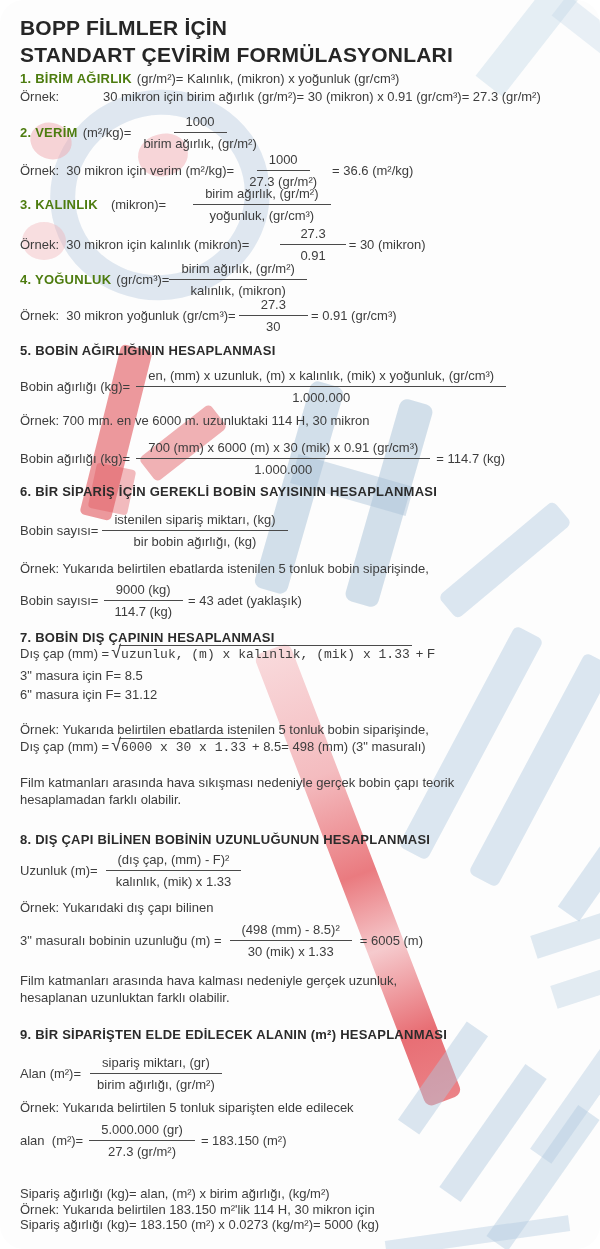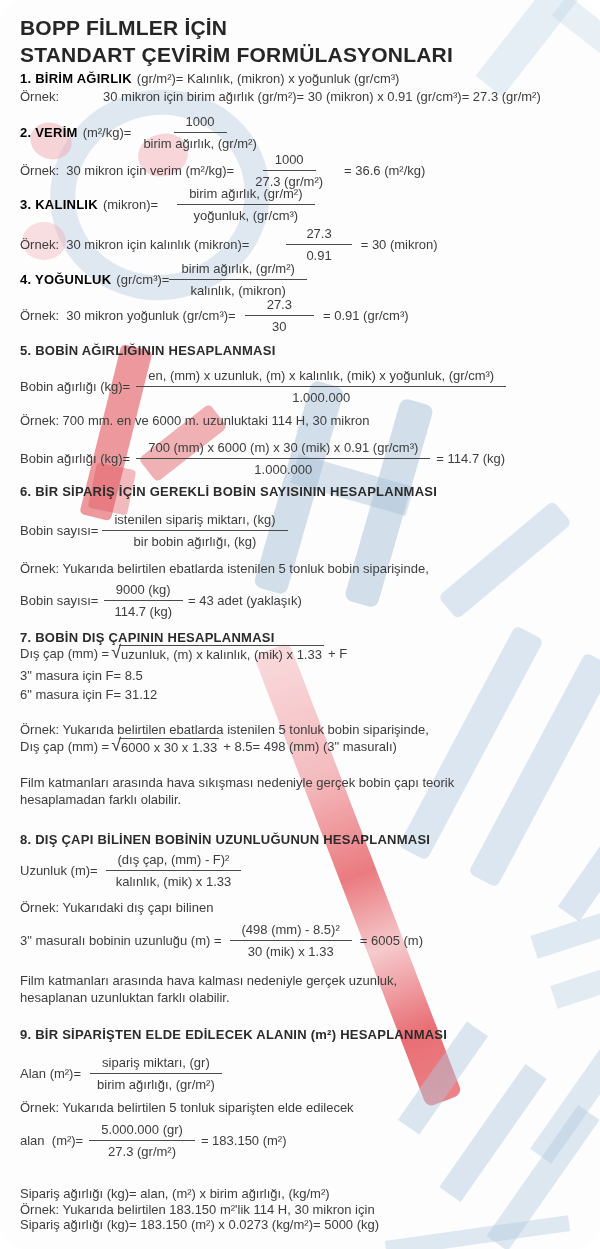--- a/index.html
+++ b/index.html
@@ -6,29 +6,29 @@
   .page{position:relative;width:600px;height:1249px;background:#fdfdfd;overflow:hidden;
         font-family:"Liberation Sans", sans-serif;color:#3d3d3d;font-size:13px;border-radius:24px;}
   .content{position:absolute;inset:0;z-index:1;}
   .wmlayer{position:absolute;inset:0;z-index:0;}
   .wm{position:absolute;}
   .title{position:absolute;left:20px;top:14px;font-size:21px;font-weight:bold;color:#262626;
          line-height:27px;letter-spacing:.2px;white-space:nowrap;}
   .h{position:absolute;left:20px;font-weight:bold;color:#2b2b2b;font-size:13px;
      letter-spacing:.25px;white-space:nowrap;}
   .t{position:absolute;left:20px;white-space:nowrap;}
-  .row{position:absolute;left:20px;display:flex;align-items:center;white-space:nowrap;gap:9px;}
+  .row{position:absolute;left:20px;display:flex;align-items:center;white-space:nowrap;gap:3px;}
   .row .tight{margin-right:-5px;}
-  .hb{font-weight:bold;color:#000000;letter-spacing:.25px;}
+  .hb{font-weight:bold;color:#4d7c0f;letter-spacing:.25px;}
   .frac{display:inline-flex;flex-direction:column;align-items:center;line-height:15px;}
   .frac .num{border-bottom:1.4px solid #4a4a4a;padding:0 12px 3px;}
   .frac .den{padding:3px 12px 0;}
   .sqrt{display:inline-flex;align-items:flex-start;margin-left:2px;}
   .sqrt .rad{font-size:18px;line-height:15px;margin-right:-2px;}
-  .sqrt .body{border-top:1.4px solid #4a4a4a;padding:1px 2px 0 2px;}
+  .sqrt .body{border-top:1.4px solid #4a4a4a;padding:1px 2px 0 2px;font-family:Liberation Mono, monospace;}
   .gap-s{margin-left:4px;}
   .ornek-gap{margin-left:36px;}
 </style>
 </head>
 <body>
 
 <div class="page">
 
   <div class="wmlayer">
     <div class="wm" style="left:50px;top:90px;width:170px;height:160px;border:25px solid rgba(186,205,224,.45);border-radius:50%;transform:rotate(-12deg);"></div>
@@ -83,21 +83,21 @@
     </div>
     <div class="row" style="top:152px">
       <span>Örnek:&nbsp; 30 mikron için verim (m²/kg)=</span>
       <span class="frac">
         <span class="num">1000</span>
         <span class="den">27.3 (gr/m²)</span>
       </span>
       <span>= 36.6 (m²/kg)</span>
     </div>
 
-    <div class="row" style="top:186px;gap:5px">
+    <div class="row" style="top:186px;gap:13px">
       <span class="hb">3. KALINLIK</span>
       <span>(mikron)=</span>
       <span class="frac" style="margin-left:14px">
         <span class="num">birim ağırlık, (gr/m²)</span>
         <span class="den">yoğunluk, (gr/cm³)</span>
       </span>
     </div>
     <div class="row" style="top:226px">
       <span>Örnek:&nbsp; 30 mikron için kalınlık (mikron)=</span>
       <span class="frac" style="margin-left:28px">

